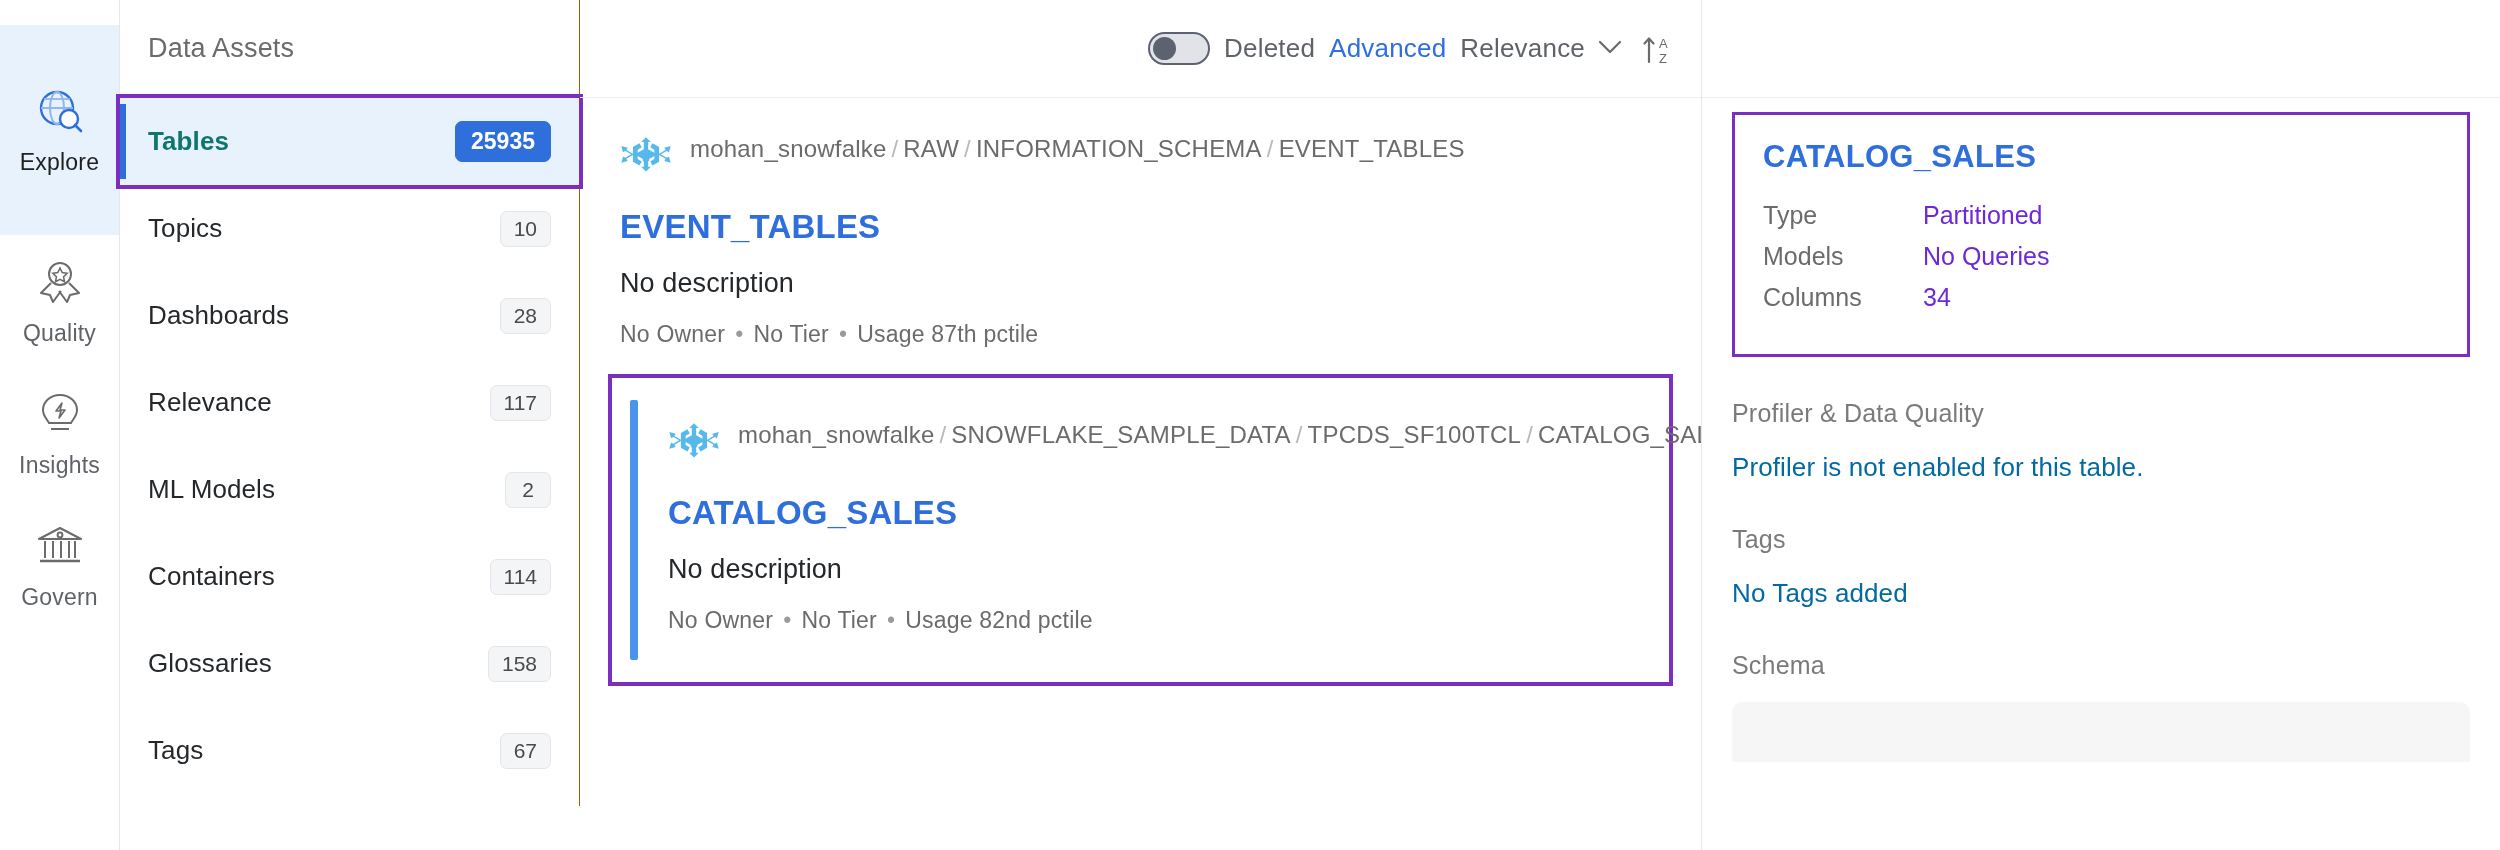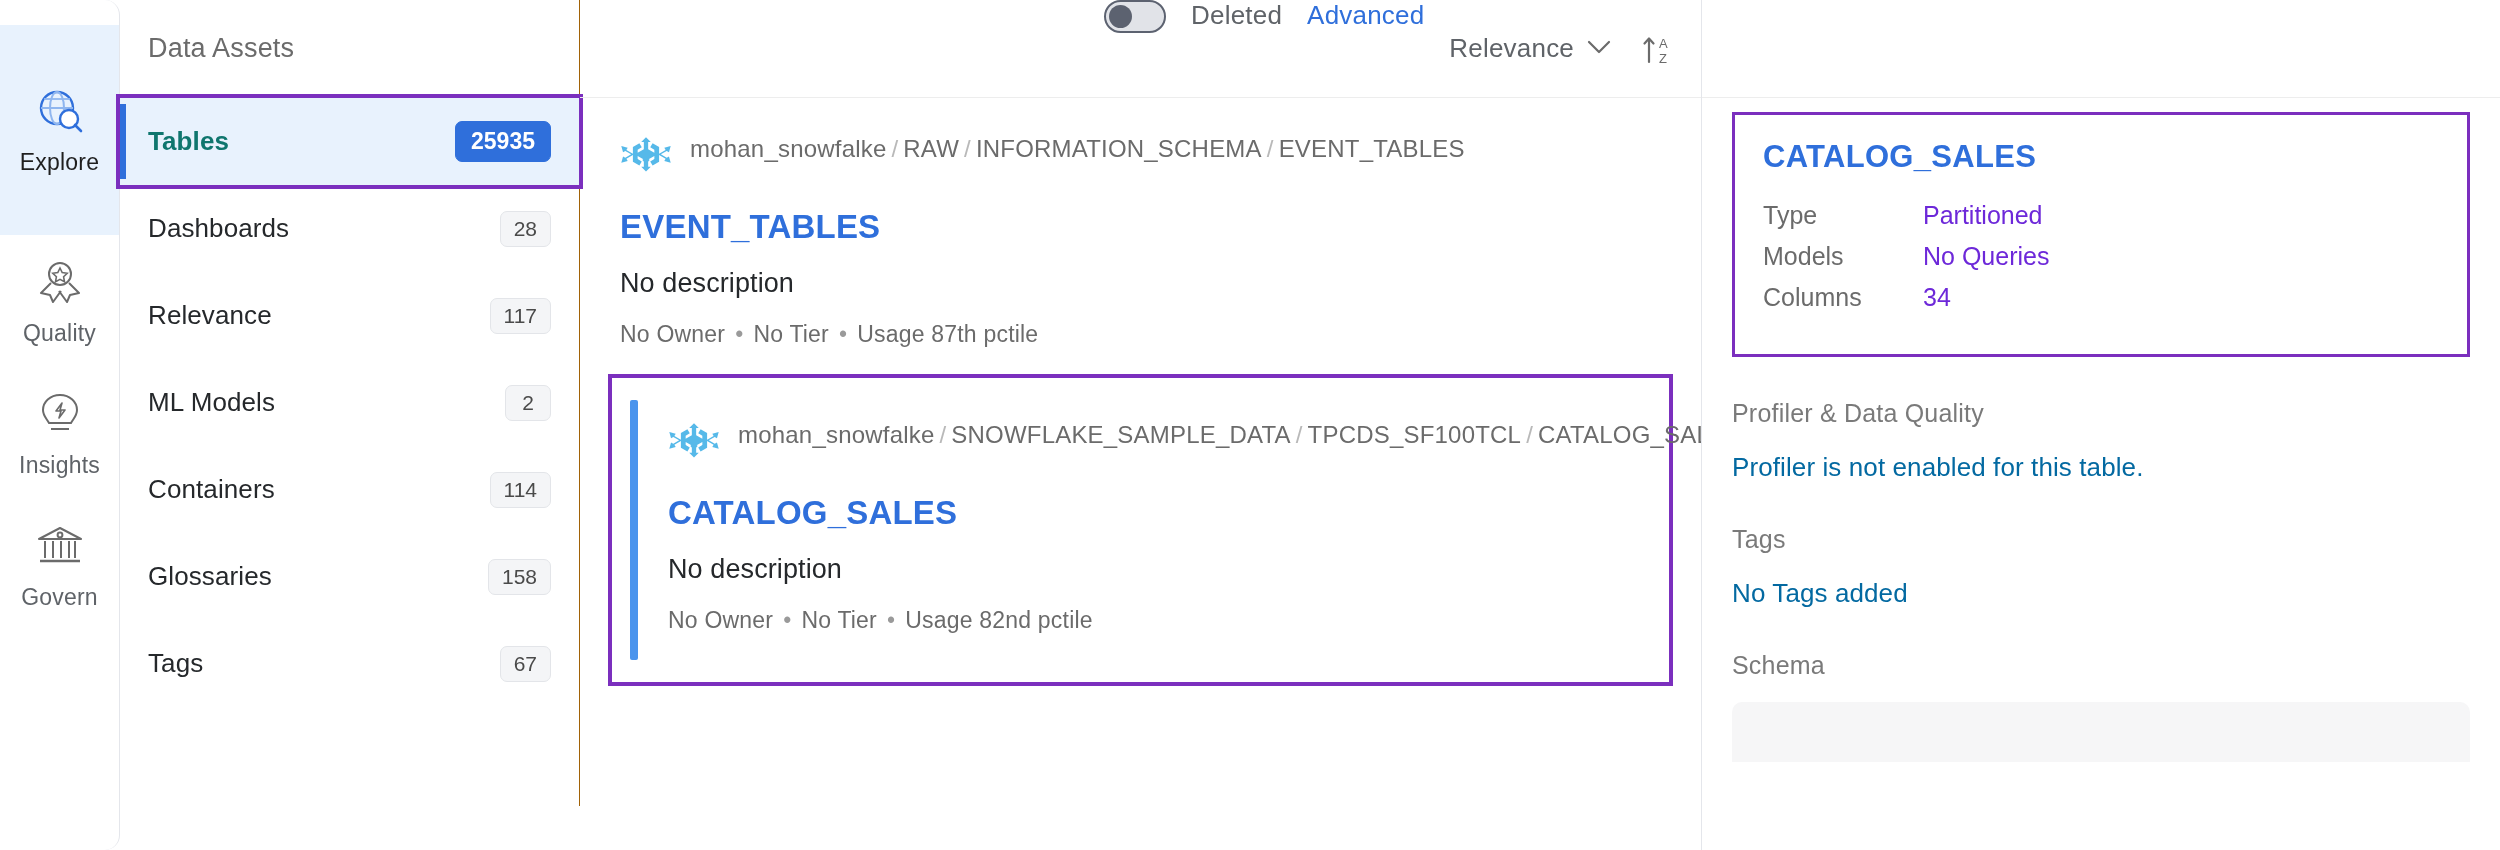--- a/index.html
+++ b/index.html
@@ -11,21 +11,21 @@
     color: #37352f;
   }
   .app { display: flex; width: 2500px; height: 850px; position: relative; }
 
   
   .rail {
     width: 120px; min-width: 120px; height: 850px;
     background: #ffffff;
     border-right: 1px solid #e4e6eb;
     padding-top: 25px;
-    display: flex; flex-direction: column; align-items: stretch; border-radius: 15px;
+    display: flex; flex-direction: column; align-items: stretch;
   }
   .rail-item {
     height: 132px;
     display: flex; flex-direction: column;
     align-items: center; justify-content: center;
     gap: 12px;
     cursor: pointer;
   }
   .rail-item.active { background: #e8f2fd; height: 210px; }
   .rail-icon { width: 56px; height: 52px; display: flex; align-items: center; justify-content: center; }
@@ -71,22 +71,22 @@
 
   
   .main {
     flex: 1; height: 850px;
     display: flex; flex-direction: column;
     border-right: 1px solid #e4e6eb;
     position: relative;
   }
   .main-toolbar {
     height: 98px; min-height: 98px;
-    display: flex; justify-content: flex-end;
-    gap: 25px; padding-right: 26px;
+    display: flex; align-items: center; justify-content: flex-end;
+    gap: 14px; padding-right: 26px;
     border-bottom: 1px solid #ededed;
   }
   .toggle {
     width: 62px; height: 33px; border-radius: 18px;
     background: #e1e3e8; border: 2.5px solid #5c6270;
     display: flex; align-items: center; padding: 0 3px; cursor: pointer;
   }
   .toggle-knob { width: 23px; height: 23px; border-radius: 50%; background: #5c6270; }
   .tb-text { font-size: 26px; color: #5f6368; letter-spacing: .2px; }
   .tb-link { font-size: 26px; color: #2f6fdb; cursor: pointer; letter-spacing: .2px; }
@@ -216,20 +216,24 @@
     <div class="facets-head">
       <span class="facets-head-title">Data Assets</span>
     </div>
     <div class="facet-list">
 
       <div class="facet-row active card-outline">
         <span class="facet-label">Tables</span>
         <span class="facet-count">25935</span>
       </div>
 
+      <div class="facet-row">
+        <span class="facet-label">Topics</span>
+        <span class="facet-count">10</span>
+      </div>
 
       <div class="facet-row">
         <span class="facet-label">Dashboards</span>
         <span class="facet-count">28</span>
       </div>
 
       <div class="facet-row">
         <span class="facet-label">Relevance</span>
         <span class="facet-count">117</span>
       </div>

